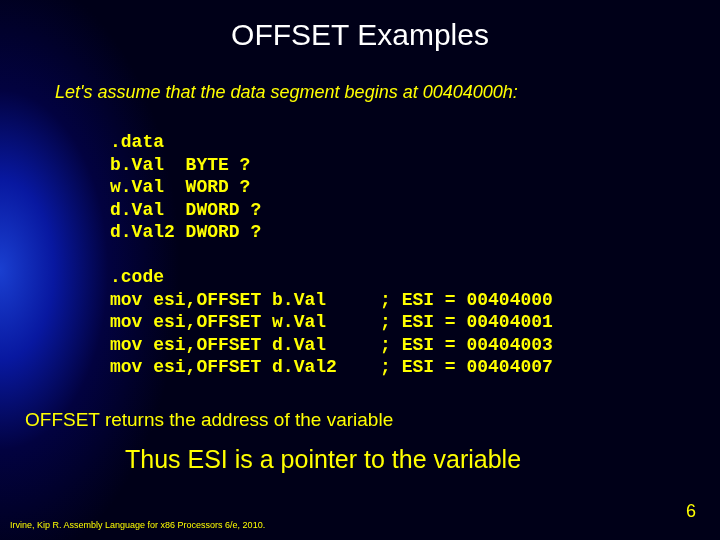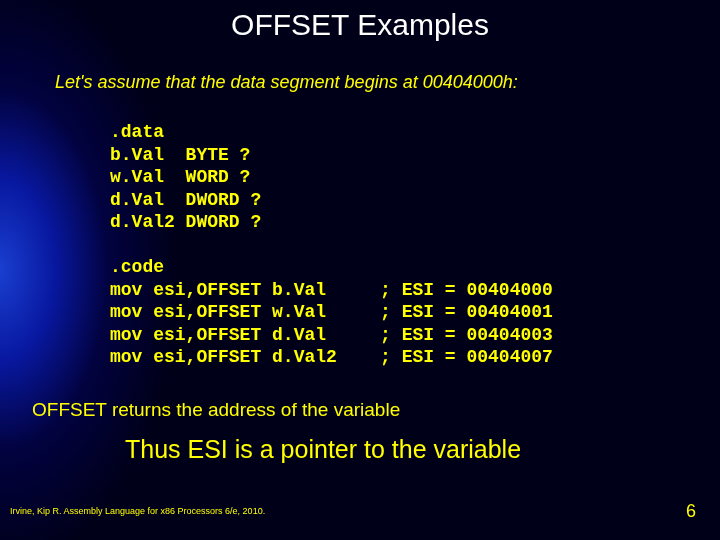--- a/index.html
+++ b/index.html
@@ -13,51 +13,51 @@
     background: radial-gradient(ellipse 180px 300px at 0% 50%, #1a3fd0 0%, #0818a0 30%, #020240 60%, #000018 100%);
     font-family: Arial, Helvetica, sans-serif;
     color: #fff;
     position: relative;
   }
   .title {
     text-align: center;
     font-size: 30px;
     font-weight: normal;
     color: #fff;
-    padding-top: 8px;
+    padding-top: 18px;
   }
   .intro {
     font-size: 18px;
     color: #ffff00;
     margin: 30px 0 0 55px;
     font-style: italic;
   }
   .codeblock {
     font-family: Liberation Mono, monospace;
     font-size: 18px;
     font-weight: bold;
     color: #ffff00;
     white-space: pre;
     margin: 28px 0 0 110px;
     line-height: 1.25;
   }
   .summary1 {
     font-size: 19px;
     color: #ffff00;
-    margin: 30px 0 0 32px;
+    margin: 30px 0 0 25px;
   }
   .summary2 {
     font-size: 25px;
     color: #ffff00;
     margin: 14px 0 0 125px;
   }
   .footer {
     position: absolute;
     left: 10px;
-    bottom: 24px;
+    bottom: 10px;
     font-size: 9px;
     color: #ffff00;
   }
   .pagenum {
     position: absolute;
     right: 24px;
     bottom: 18px;
     font-size: 18px;
     color: #ffff00;
   }

